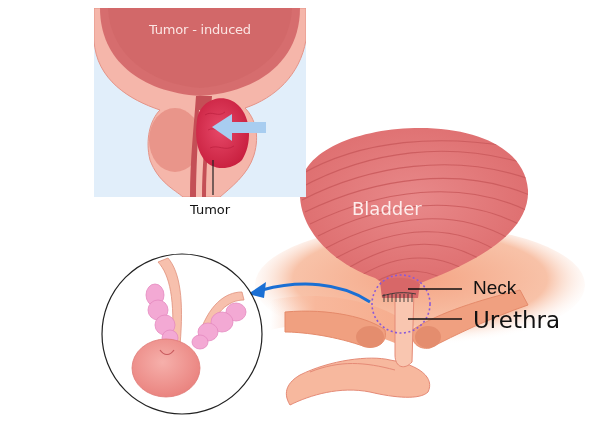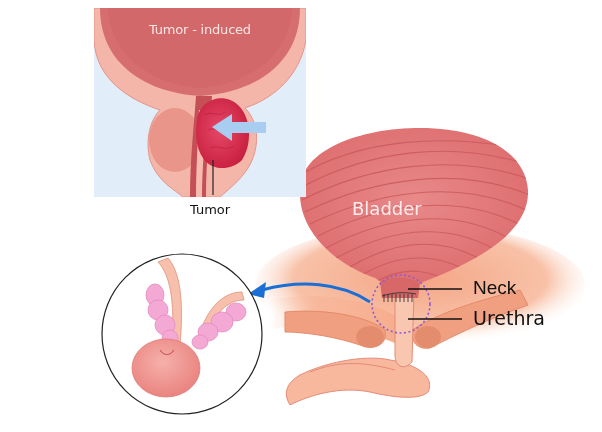--- a/index.html
+++ b/index.html
@@ -3,21 +3,21 @@
 <meta charset="utf-8">
 <style>
   html, body { margin: 0; padding: 0; background: #ffffff; }
   body { width: 602px; height: 432px; position: relative; overflow: hidden; font-family: "DejaVu Sans", sans-serif; }
   .canvas { position: absolute; left: 0; top: 0; width: 602px; height: 432px; }
   .label { position: absolute; white-space: nowrap; }
   .inset-title { left: 94px; width: 212px; top: 20px; text-align: center; color: #fbe5e3; font-size: 13px; line-height: 19px; font-family: "DejaVu Sans", sans-serif; letter-spacing: -0.2px; }
   .tumor-label { left: 190px; top: 202px; font-size: 13px; color: #111; font-family: "DejaVu Sans", sans-serif; }
   .bladder-label { left: 352px; top: 198px; font-size: 18px; color: #fdeceb; font-family: "DejaVu Sans", sans-serif; }
   .neck-label { left: 473px; top: 277px; font-size: 19px; color: #111; font-family: Liberation Sans, sans-serif; }
-  .urethra-label { left: 473px; top: 307px; font-size: 19px; color: #111; font-family: "DejaVu Sans", sans-serif; }
+  .urethra-label { left: 473px; top: 307px; font-size: 23px; color: #111; font-family: "DejaVu Sans", sans-serif; }
 </style>
 </head>
 <body>
 
 <div class="canvas">
 <svg width="602" height="432" viewBox="0 0 602 432" xmlns="http://www.w3.org/2000/svg">
   <defs>
     <radialGradient id="tissueGrad" cx="0.5" cy="0.45" r="0.55">
       <stop offset="0" stop-color="#f4a585"></stop>
       <stop offset="0.7" stop-color="#f8c2a8"></stop>

